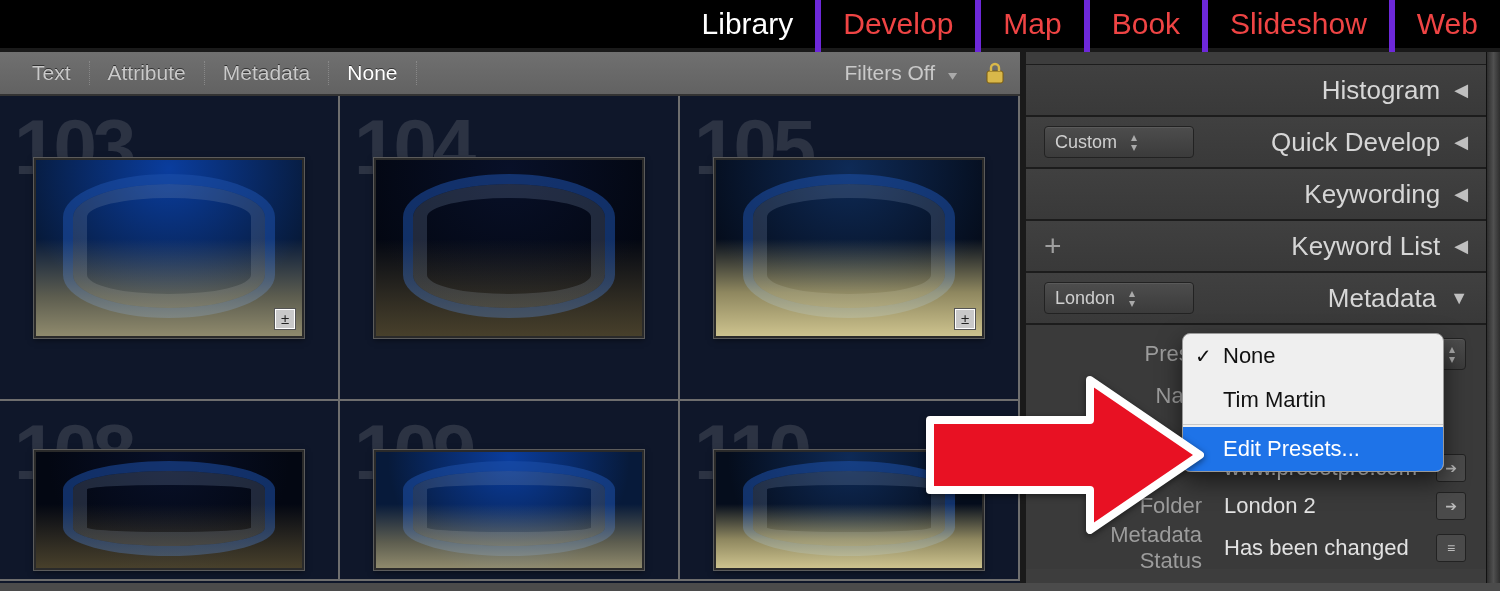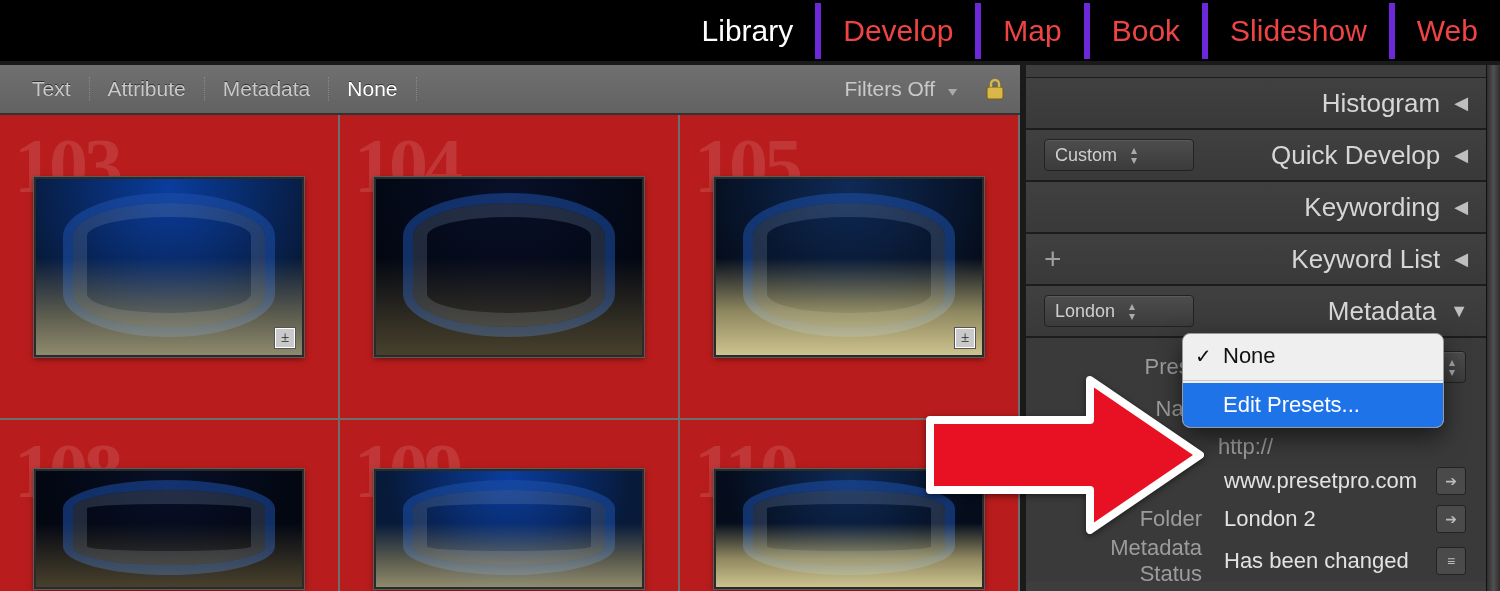--- a/index.html
+++ b/index.html
@@ -1,41 +1,41 @@
 <!DOCTYPE html>
 <html><head>
 <meta charset="utf-8">
 <style>
   * { box-sizing: border-box; margin: 0; padding: 0; }
   html, body { width: 1500px; height: 591px; overflow: hidden; font-family: "Myriad Pro","Helvetica Neue",Arial,sans-serif; background:#4b4b4b; }
   
   
-  .module-bar { background:#000; height:61px; display:flex; align-items:center; justify-content:flex-end; padding:0 0 0 0;text-align:right; }
+  .module-bar { background:#000; height:48px; display:flex; align-items:center; justify-content:flex-end; padding:0 0 0 0;text-align:right; }
   .module-bar .mod { color:#ef4444; font-size:30px; padding:0 22px; cursor:pointer; border-left:6px solid #6d28d9; line-height:56px; letter-spacing:0; }
   .module-bar .mod:first-child{ border-left:none;}
   .module-bar .mod.active { color:#fff; }
   
   
   .workspace { display:flex; height:535px; border-top:4px solid #1a1a1a;}
   .center-col { flex:1; display:flex; flex-direction:column; background:#8f8f8f; position:relative; }
   .right-col  { width:480px; background:#3d3d3d; border-left:6px solid #1a1a1a; position:relative; }
   .scroll-edge { position:absolute; right:0; top:0; bottom:0; width:14px; background:linear-gradient(90deg,#2e2e2e,#505050,#2e2e2e); border-left:1px solid #111;}
   
   
-  .filter-bar { height:50px; background:linear-gradient(#707070,#626262); border-bottom:2px solid #333; display:flex; align-items:center; padding:0 14px; color:#c9c9c9; font-size:21px; }
+  .filter-bar { height:44px; background:linear-gradient(#707070,#626262); border-bottom:2px solid #333; display:flex; align-items:center; padding:0 14px; color:#c9c9c9; font-size:21px; }
   .filter-bar .fitem { padding:0 18px; border-right:1px dotted #888; cursor:pointer; text-shadow:0 -1px 0 #333;}
   .filter-bar .fitem.sel { color:#fff; }
   .filter-bar .spacer{flex:1;}
   .filter-bar .filters-off { color:#c9c9c9; padding-right:6px; }
   .filter-bar .chev{ display:inline-block; transform:scaleX(1.3); font-size:14px; color:#aaa; padding:0 8px;}
   .lock { width:22px; height:24px; margin-left:14px; }
   .lock svg{display:block;}
   
   
-  .grid { flex:1; background:#b91c1c; overflow:hidden; position:relative;font-family:Liberation Serif, serif; }
+  .grid { flex:1; background:#0f172a; overflow:hidden; position:relative; }
   .grid-row { display:flex; height:305px; }
   .grid-row.second{ height:180px; }
   .cell { flex:1; border-right:2px solid #6e6e6e; border-bottom:2px solid #6e6e6e; position:relative; display:flex; align-items:center; justify-content:center; }
   .cellnum { position:absolute; top:6px; left:14px; font-size:78px; font-weight:700; color:rgba(255,255,255,0.12); letter-spacing:-4px; }
   .thumb { width:270px; height:180px; background:#202634; border:2px solid #2a2a2a; box-shadow:0 0 0 1px #5b5b5b, 0 2px 6px rgba(0,0,0,.5); position:relative; overflow:hidden; }
   .thumb.row2{ width:270px; height:120px; margin-top:40px;}
   .thumb .arch{ position:absolute; left:10%; right:10%; top:8%; bottom:10%; border-radius:50%/30%; border:10px solid rgba(30,80,170,.55); box-shadow:0 0 0 14px rgba(120,140,170,.25) inset; }
   .thumb .glow{ position:absolute; left:0; right:0; bottom:0; height:55%; background:linear-gradient(180deg,rgba(255,220,120,0) 0%, rgba(255,220,120,.35) 60%, rgba(255,230,150,.55) 100%);}
   .thumb .sky{ position:absolute; inset:0; background:radial-gradient(circle at 50% 5%, #0a3d9e 0%, #071a3a 70%);}
   .thumb.v1 .sky{ background:radial-gradient(circle at 50% 5%, #0a3d9e 0%, #071a3a 70%);}  
@@ -248,20 +248,23 @@
     </div>
     <div class="scroll-edge"></div>
   </div>
 </div>
 
 <div class="popup">
   <div class="opt">
     <span class="chk">✓</span>
     <span>None</span>
   </div>
+  <div class="opt">
+    <span>Tim Martin</span>
+  </div>
   <div class="sep"></div>
   <div class="opt hl">
     <span>Edit Presets...</span>
   </div>
 </div>
 
 <div class="bigarrow">
   <svg width="290" height="170" viewBox="0 0 290 170">
     <path d="M10 50 L170 50 L170 10 L280 85 L170 160 L170 120 L10 120 Z" fill="#e81123" stroke="#ffffff" stroke-width="8" stroke-linejoin="round"></path>
   </svg>

